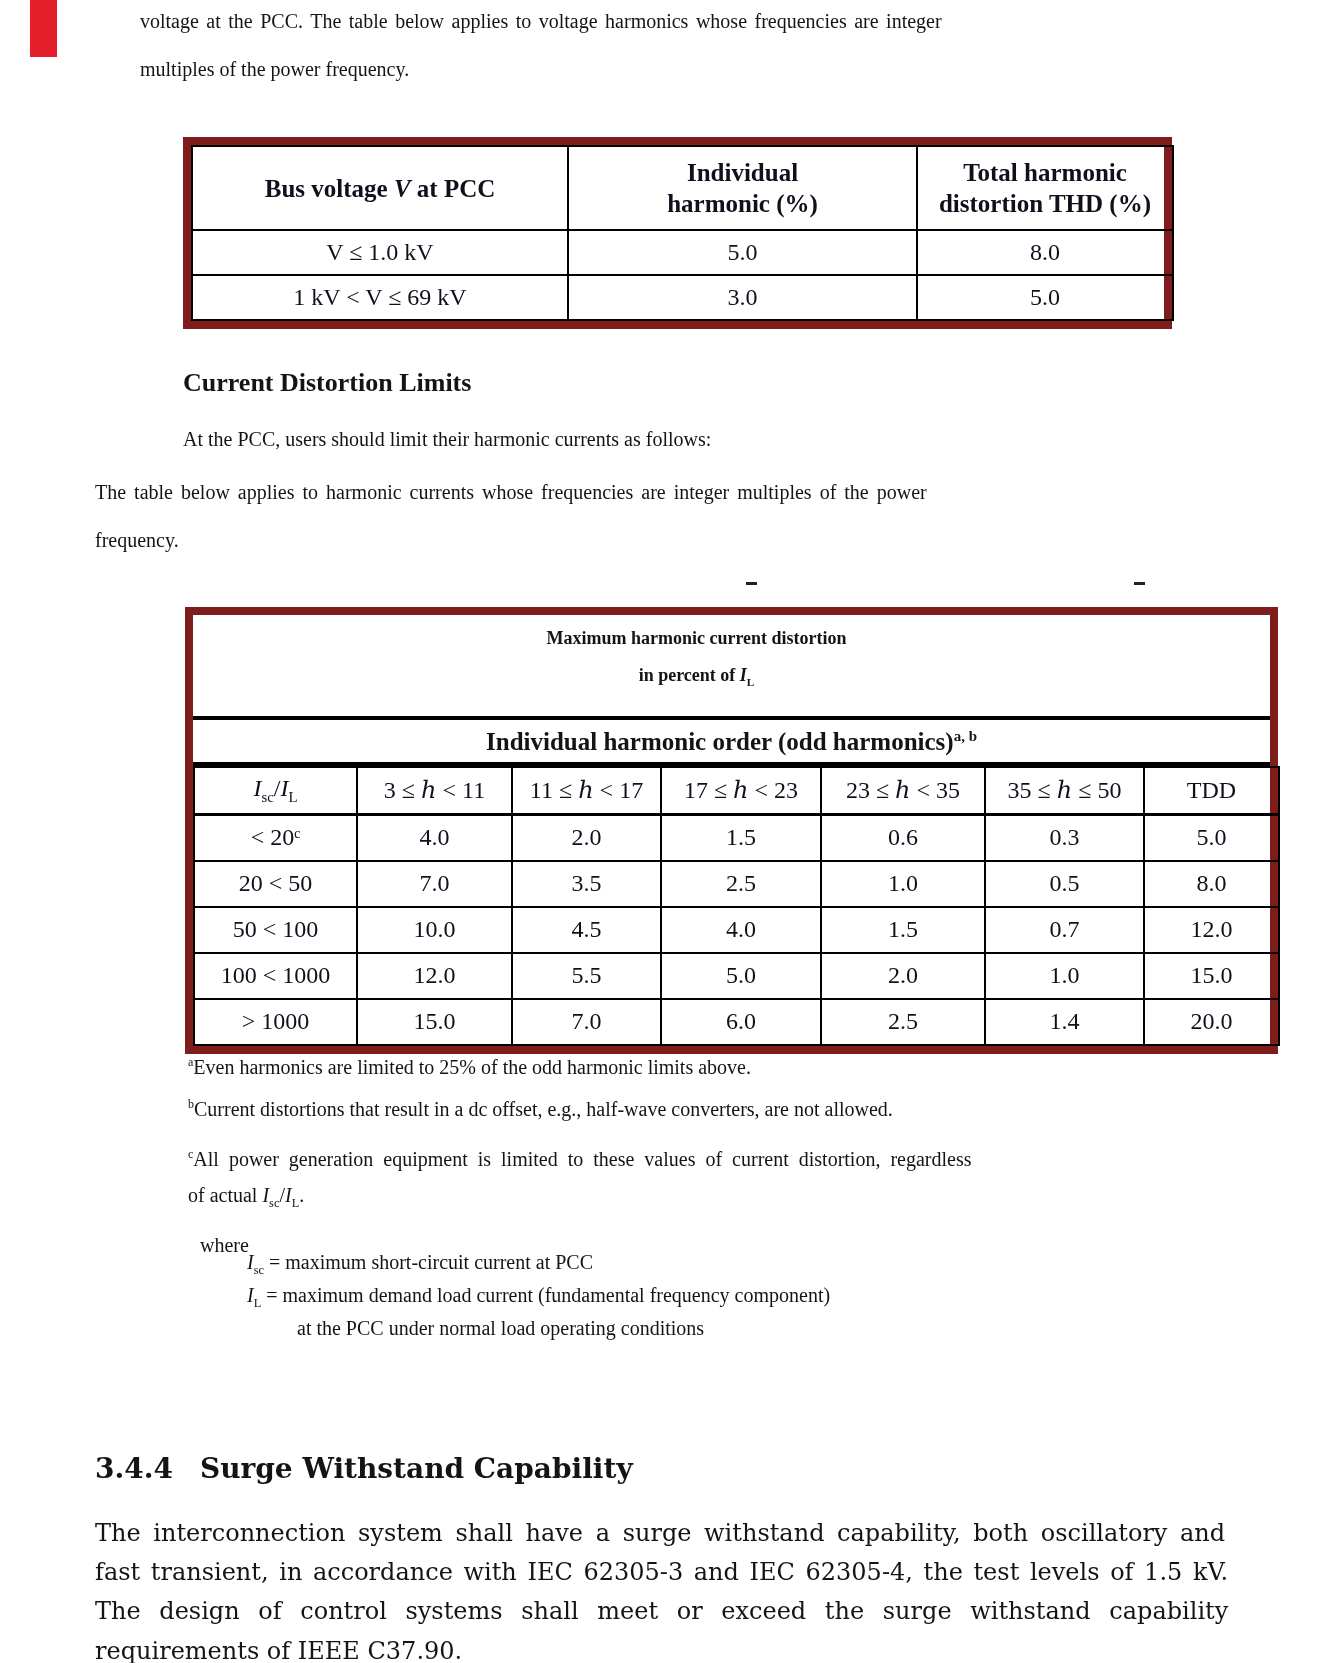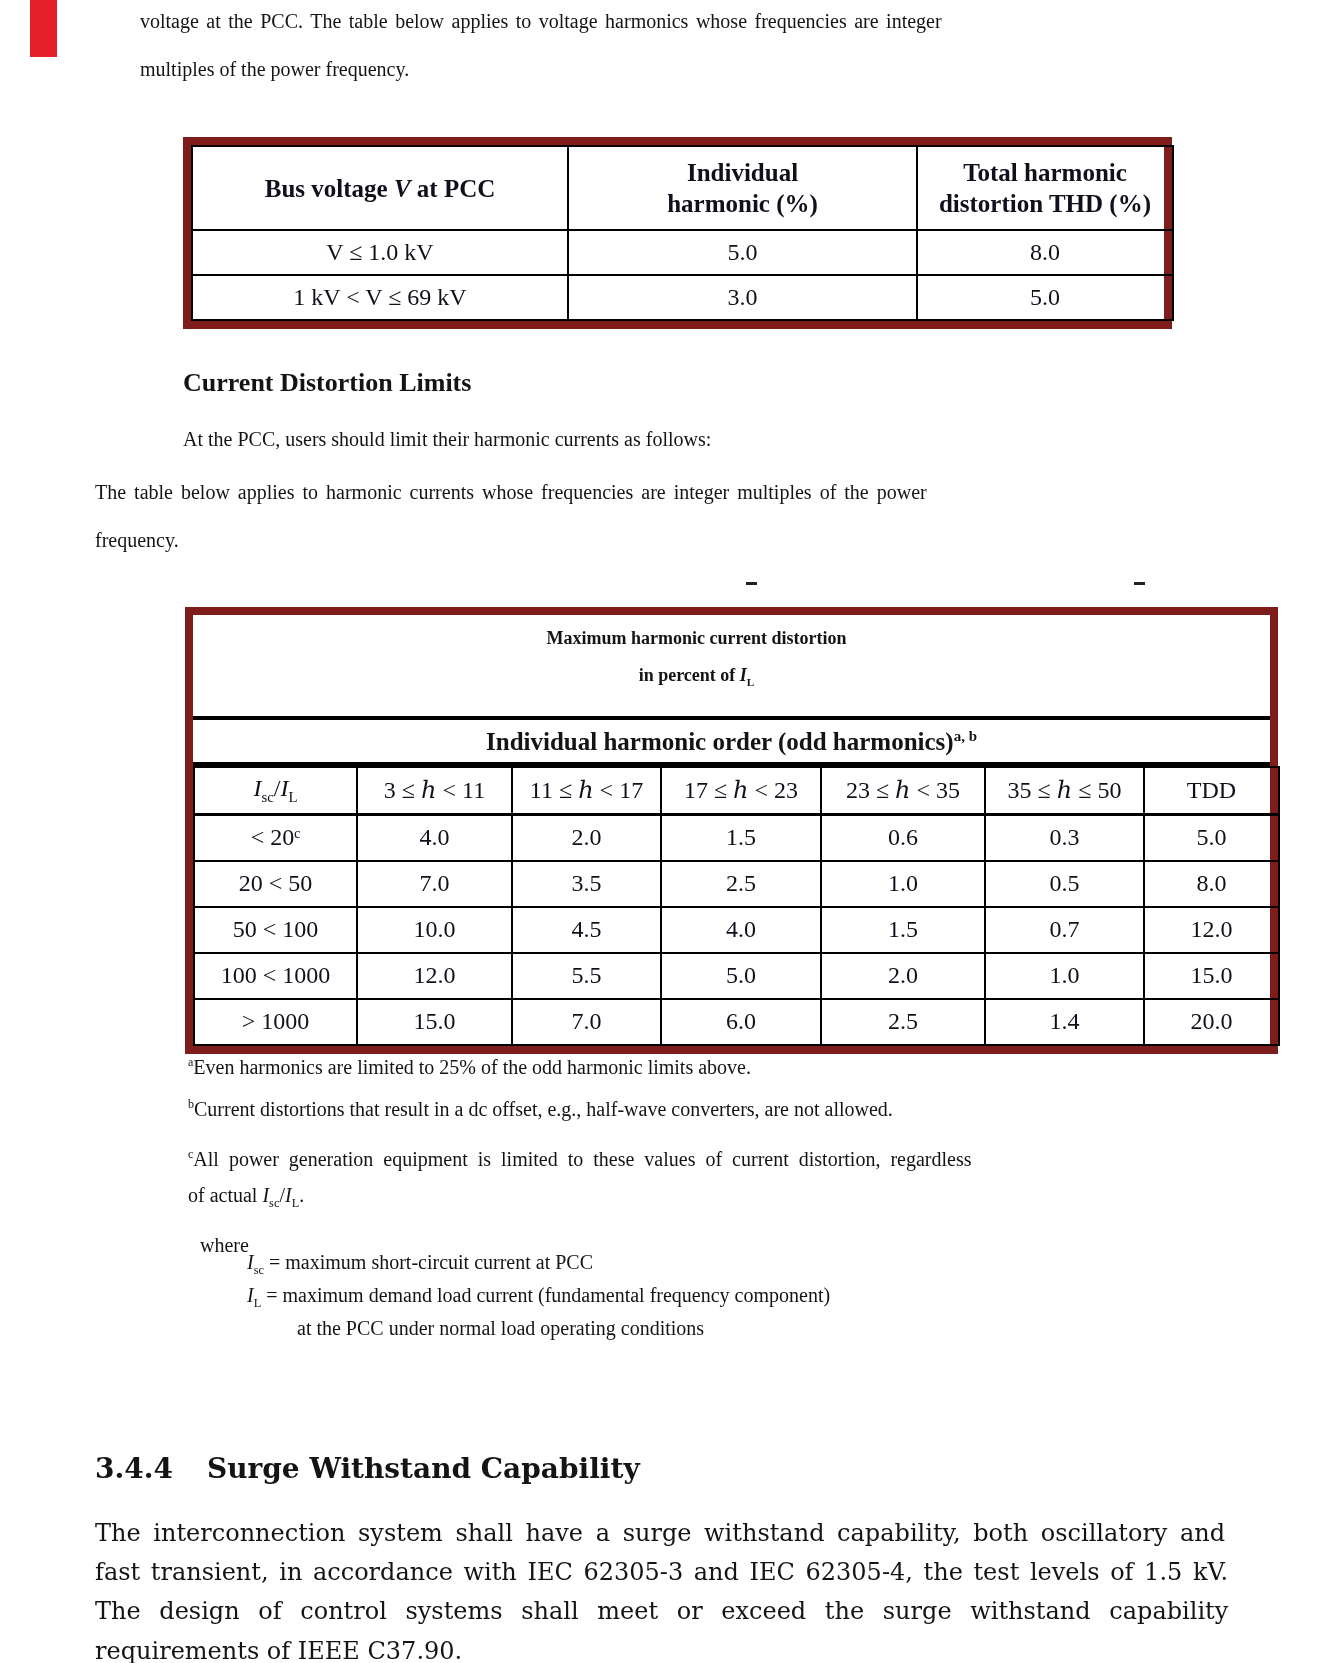--- a/index.html
+++ b/index.html
@@ -167,20 +167,20 @@
   <div class="abs body-text" style="left:188px; top:1094px;"><sup class="fnsup">b</sup><span>Current distortions that result in a dc offset, e.g., half-wave converters, are not allowed.</span></div>
   <div class="abs body-text ws5" style="left:188px; top:1144px; width:1066px;"><sup class="fnsup">c</sup><span>All power generation equipment is limited to these values of current distortion, regardless</span></div>
   <div class="abs body-text" style="left:188px; top:1180px;"><span>of actual </span><i>I</i><sub>sc</sub><span>/</span><i>I</i><sub>L</sub><span>.</span></div>
 
   <div class="abs body-text" style="left:200px; top:1210px;margin-top:20px;">where</div>
   <div class="abs body-text" style="left:247px; top:1247px;"><i>I</i><sub>sc</sub><span> = maximum short-circuit current at PCC</span></div>
   <div class="abs body-text" style="left:297px; top:1313px;">at the PCC under normal load operating conditions</div>
   <div class="abs body-text" style="left:247px; top:1280px;"><i>I</i><sub>L</sub><span> = maximum demand load current (fundamental frequency component)</span></div>
 
   <div class="abs surge surge-head" style="left:95px; top:1452px;">
-    <span>3.4.4</span><span style="margin-left:34px;">Surge Withstand Capability</span>
+    <span>3.4.4</span><span style="margin-left:27px;">Surge Withstand Capability</span>
   </div>
   <div class="abs surge surge-line ws5" style="left:95px; top:1518px; width:1105px;">The interconnection system shall have a surge withstand capability, both oscillatory and</div>
   <div class="abs surge surge-line ws3" style="left:95px; top:1557px; width:1105px;">fast transient, in accordance with IEC 62305-3 and IEC 62305-4, the test levels of 1.5 kV.</div>
   <div class="abs surge surge-line ws11" style="left:95px; top:1596px; width:1105px;">The design of control systems shall meet or exceed the surge withstand capability</div>
   <div class="abs surge surge-line" style="left:95px; top:1636px;">requirements of IEEE C37.90.</div>
 
 </div>
 
 </body></html>

